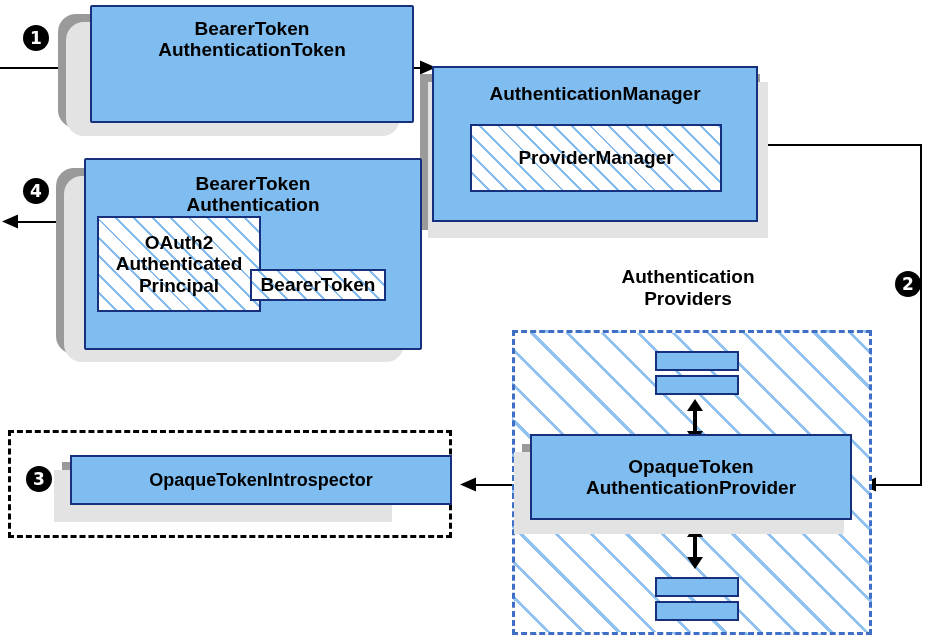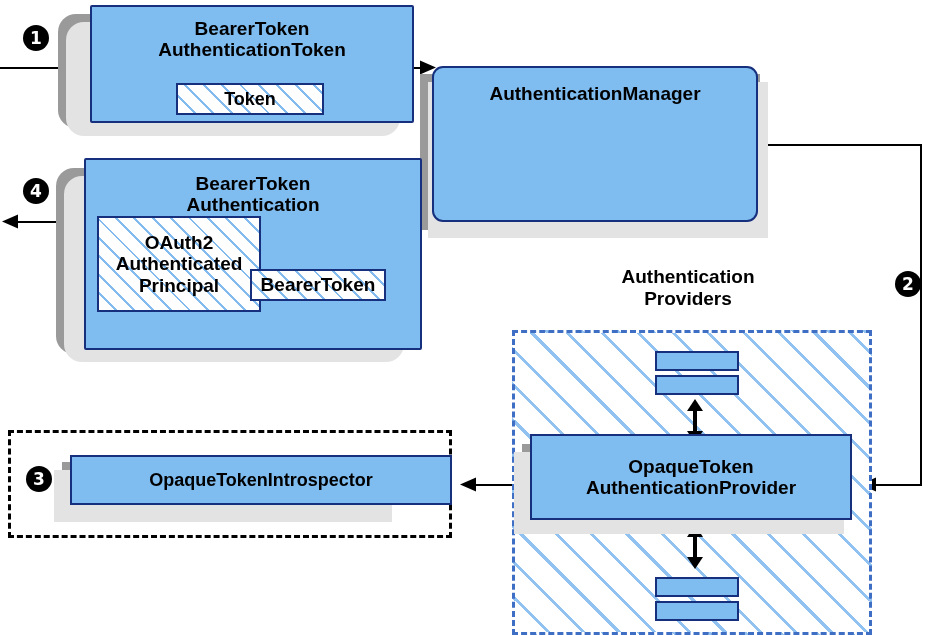--- a/index.html
+++ b/index.html
@@ -99,27 +99,27 @@
   <div class="ln ln-h" style="left:16px;top:221px;width:54px;"></div>
   <svg class="arrow" style="left:0px;top:213px;width:18px;height:18px;" viewBox="0 0 18 18">
     <polygon points="18,1.5 2,8.5 18,15.5" fill="#000"></polygon>
   </svg>
 
   <div class="shadow-dark" style="left:58px;top:14px;width:334px;height:114px;border-radius:18px;"></div>
   <div class="shadow-light" style="left:66px;top:22px;width:334px;height:114px;border-radius:18px;"></div>
   <div class="abs blue rounded" style="left:66px;top:5px;width:324px;height:118px;">
     <div class="label" style="position:absolute;left:0;top:6px;width:100%;height:52px;font-size:19px;">BearerToken
 AuthenticationToken</div>
-    <div class="abs hatch-white label" style="left:84px;top:76px;width:148px;height:32px;font-size:18px;">Token</div>
   </div>
 
   <div class="shadow-dark" style="left:420px;top:74px;width:340px;height:156px;"></div>
   <div class="shadow-light" style="left:428px;top:82px;width:340px;height:156px;"></div>
-  <div class="abs blue" style="left:432px;top:66px;width:326px;height:156px;border-radius:11px;">
+  <div class="abs blue" style="left:432px;top:66px;width:326px;height:156px;">
     <div class="label" style="position:absolute;left:0;top:12px;width:100%;height:28px;font-size:19px;">AuthenticationManager</div>
+    <div class="abs hatch-white label" style="left:36px;top:56px;width:252px;height:68px;font-size:19px;">ProviderManager</div>
   </div>
 
   <div class="shadow-dark" style="left:56px;top:168px;width:340px;height:186px;border-radius:18px;"></div>
   <div class="shadow-light" style="left:64px;top:176px;width:340px;height:186px;border-radius:18px;"></div>
   <div class="abs blue rounded" style="left:60px;top:158px;width:338px;height:192px;">
     <div class="label" style="position:absolute;left:0;top:8px;width:100%;height:52px;font-size:19px;">BearerToken
 Authentication</div>
     <div class="abs hatch-white label" style="left:11px;top:56px;width:164px;height:96px;font-size:19px;">OAuth2
 Authenticated
 Principal</div>

